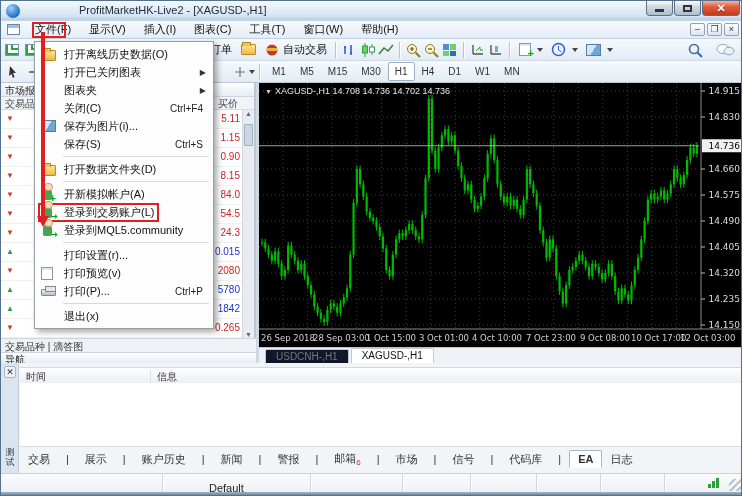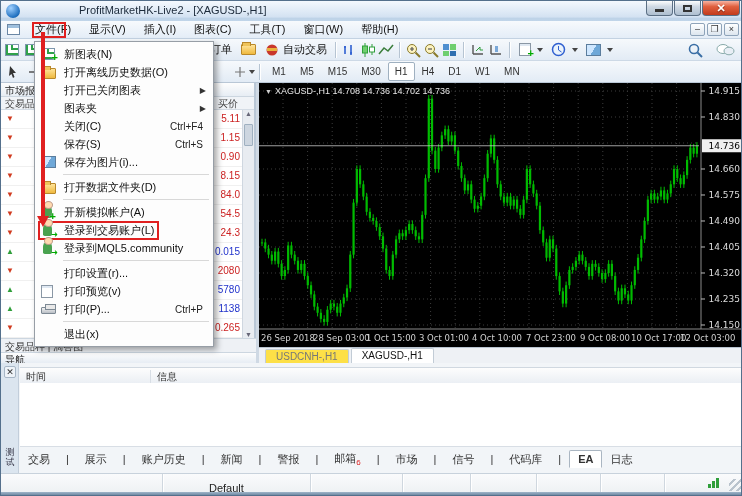--- a/index.html
+++ b/index.html
@@ -80,21 +80,21 @@
     background:linear-gradient(#fdfdfd,#e7edf4); border-top:1px solid #ccd6e0; }
 
   
   .chartwin { position:absolute; left:255px; top:82px; width:487px; height:280px; background:#000;
     border-left:3px solid #cfd9e4; }
   .chart-header { position:absolute; left:6px; top:3px; font-size:9px; color:#e8e8e8; letter-spacing:0; }
   .chart-header .tri { color:#cfcfcf; font-size:7px; margin-right:3px; }
   .chart-tabs { position:absolute; left:0; bottom:0; width:487px; height:16px; background:#eef1f5;
     border-top:1px solid #b9c4d0; display:flex; align-items:flex-end; padding-left:6px; }
   .ctab { font-size:10px; color:#777; padding:1px 10px; border:1px solid #c2ccd6; border-bottom:none;
-    background:#fde047; margin-right:2px; border-radius:2px 2px 0 0; }
+    background:#0f172a; margin-right:2px; border-radius:2px 2px 0 0; }
   .ctab.active { background:#fff; color:#111; height:15px; }
 
   
   .terminal { position:absolute; left:0; top:362px; width:742px; height:110px; background:#f2f5f8; }
   .term-strip { position:absolute; left:0; top:0; width:18px; height:110px; background:#dbe5ef; border-right:1px solid #c2cedb; }
   .term-close { position:absolute; left:3px; top:3px; width:12px; height:12px; font-size:9px; line-height:11px; text-align:center;
     color:#333; border:1px solid #a7b6c6; background:#eef3f8; border-radius:2px; }
   .term-side-label { position:absolute; left:2px; bottom:6px; width:14px; font-size:9px; color:#334; text-align:center; line-height:10px; }
   .term-head { position:absolute; left:19px; top:4px; right:0; height:17px; background:linear-gradient(#fdfdfd,#ebeff4);
     border:1px solid #d0d8e0; border-left:none; font-size:10px; color:#333; }
@@ -343,21 +343,21 @@
         <div class="mw-row">
           <span class="mw-arrow arrow-red">▼</span>
           <span class="mw-val val-red">2080</span>
         </div>
         <div class="mw-row">
           <span class="mw-arrow arrow-green">▲</span>
           <span class="mw-val val-blue">5780</span>
         </div>
         <div class="mw-row">
           <span class="mw-arrow arrow-green">▲</span>
-          <span class="mw-val val-blue">1138</span>
+          <span class="mw-val val-blue">1842</span>
         </div>
         <div class="mw-row">
           <span class="mw-arrow arrow-red">▼</span>
           <span class="mw-val val-red">0.265</span>
         </div>
       </div>
     <div class="mw-scroll">
       <span class="sa">▲</span>
         <div class="mw-thumb"></div>
       <span class="sa" style="position:absolute;bottom:0;left:2px">▼</span>
@@ -755,50 +755,46 @@
       <i style="height:4px"></i>
         <i style="height:7px"></i>
         <i style="height:10px"></i>
     </div>
     <div class="sb-grip"></div>
   </div>
   <div class="app-bottom"></div>
 
   <div class="filemenu" id="file-menu">
       <div class="fm-item">
-        <span class="fm-ic"><span class="ic ic-chart ic-plus"></span></span>
-        <span class="fm-label">新图表(N)</span>
-      </div>
-      <div class="fm-item">
         <span class="fm-ic"><span class="ic ic-folder"></span></span>
         <span class="fm-label">打开离线历史数据(O)</span>
       </div>
       <div class="fm-item">
         <span class="fm-ic"></span>
         <span class="fm-label">打开已关闭图表</span>
         <span class="fm-sub">▶</span>
       </div>
       <div class="fm-item">
         <span class="fm-ic"></span>
         <span class="fm-label">图表夹</span>
         <span class="fm-sub">▶</span>
       </div>
       <div class="fm-item">
         <span class="fm-ic"></span>
         <span class="fm-label">关闭(C)</span>
         <span class="fm-short">Ctrl+F4</span>
       </div>
       <div class="fm-item">
+        <span class="fm-ic"><span class="ic ic-image"></span></span>
+        <span class="fm-label">保存为图片(i)...</span>
+      </div>
+      <div class="fm-item">
         <span class="fm-ic"></span>
         <span class="fm-label">保存(S)</span>
         <span class="fm-short">Ctrl+S</span>
-      </div>
-      <div class="fm-item">
-        <span class="fm-ic"><span class="ic ic-image"></span></span>
-        <span class="fm-label">保存为图片(i)...</span>
       </div>
       <div class="fm-sep"></div>
       <div class="fm-item">
         <span class="fm-ic"><span class="ic ic-folder"></span></span>
         <span class="fm-label">打开数据文件夹(D)</span>
       </div>
       <div class="fm-sep"></div>
       <div class="fm-item">
         <span class="fm-ic"><span class="ic ic-person ic-plus"></span></span>
         <span class="fm-label">开新模拟帐户(A)</span>

